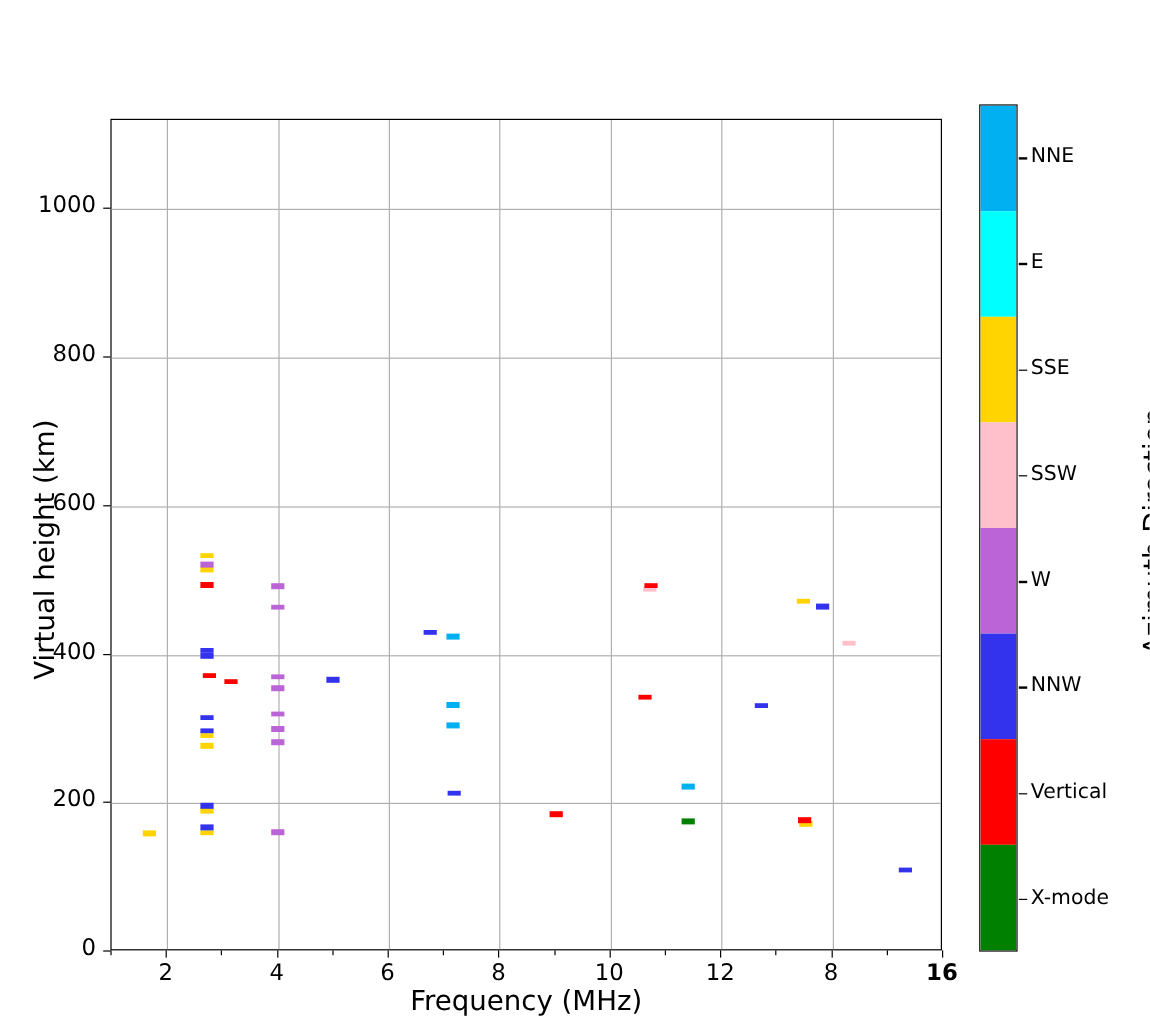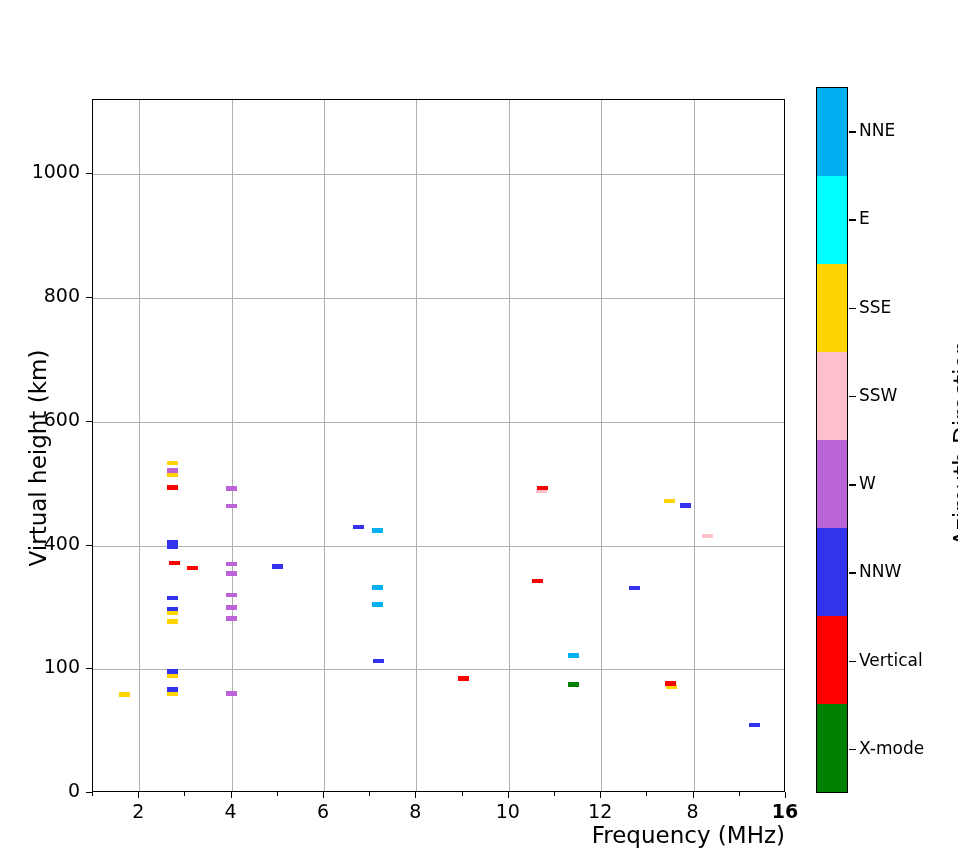--- a/index.html
+++ b/index.html
@@ -20,21 +20,21 @@
 
   
   .tick-x{position:absolute;top:792px;width:1px;height:6px;background:#000;}
   .tick-y{position:absolute;left:86px;width:6px;height:1px;background:#000;}
   .lab-x{position:absolute;top:800px;font-size:19px;text-align:center;
          width:60px;margin-left:-30px;color:#000;}
   .lab-y{position:absolute;left:0;width:80px;text-align:right;font-size:19px;
          margin-top:-13px;color:#000;}
 
   
-  #xlabel{position:absolute;left:92px;top:822px;width:693px;text-align:right;
+  #xlabel{position:absolute;left:92px;top:822px;width:693px;text-align:center;
           font-size:23px;color:#000;}
   #ylabel{position:absolute;left:-122px;top:445px;width:320px;text-align:center;
           font-size:23px;color:#000;transform:rotate(-90deg);
           transform-origin:center center;}
 
   
   .mk{position:absolute;}
 
   
   #cbar{position:absolute;left:816px;top:87px;width:32px;height:706px;
@@ -137,21 +137,21 @@
       <div class="tick-x" style="left: 184.4px; height: 4px;"></div>
       <div class="tick-x" style="left: 276.8px; height: 4px;"></div>
       <div class="tick-x" style="left: 369.2px; height: 4px;"></div>
       <div class="tick-x" style="left: 461.6px; height: 4px;"></div>
       <div class="tick-x" style="left: 554px; height: 4px;"></div>
       <div class="tick-x" style="left: 646.4px; height: 4px;"></div>
       <div class="tick-x" style="left: 738.8px; height: 4px;"></div>
       <div class="tick-y" style="top: 792px;"></div>
       <div class="lab-y" style="top: 792px;">0</div>
       <div class="tick-y" style="top: 668.25px;"></div>
-      <div class="lab-y" style="top: 668.25px;">100</div>
+      <div class="lab-y" style="top: 668.25px;">200</div>
       <div class="tick-y" style="top: 544.5px;"></div>
       <div class="lab-y" style="top: 544.5px;">400</div>
       <div class="tick-y" style="top: 420.75px;"></div>
       <div class="lab-y" style="top: 420.75px;">600</div>
       <div class="tick-y" style="top: 297px;"></div>
       <div class="lab-y" style="top: 297px;">800</div>
       <div class="tick-y" style="top: 173.25px;"></div>
       <div class="lab-y" style="top: 173.25px;">1000</div>
     </div>
 

